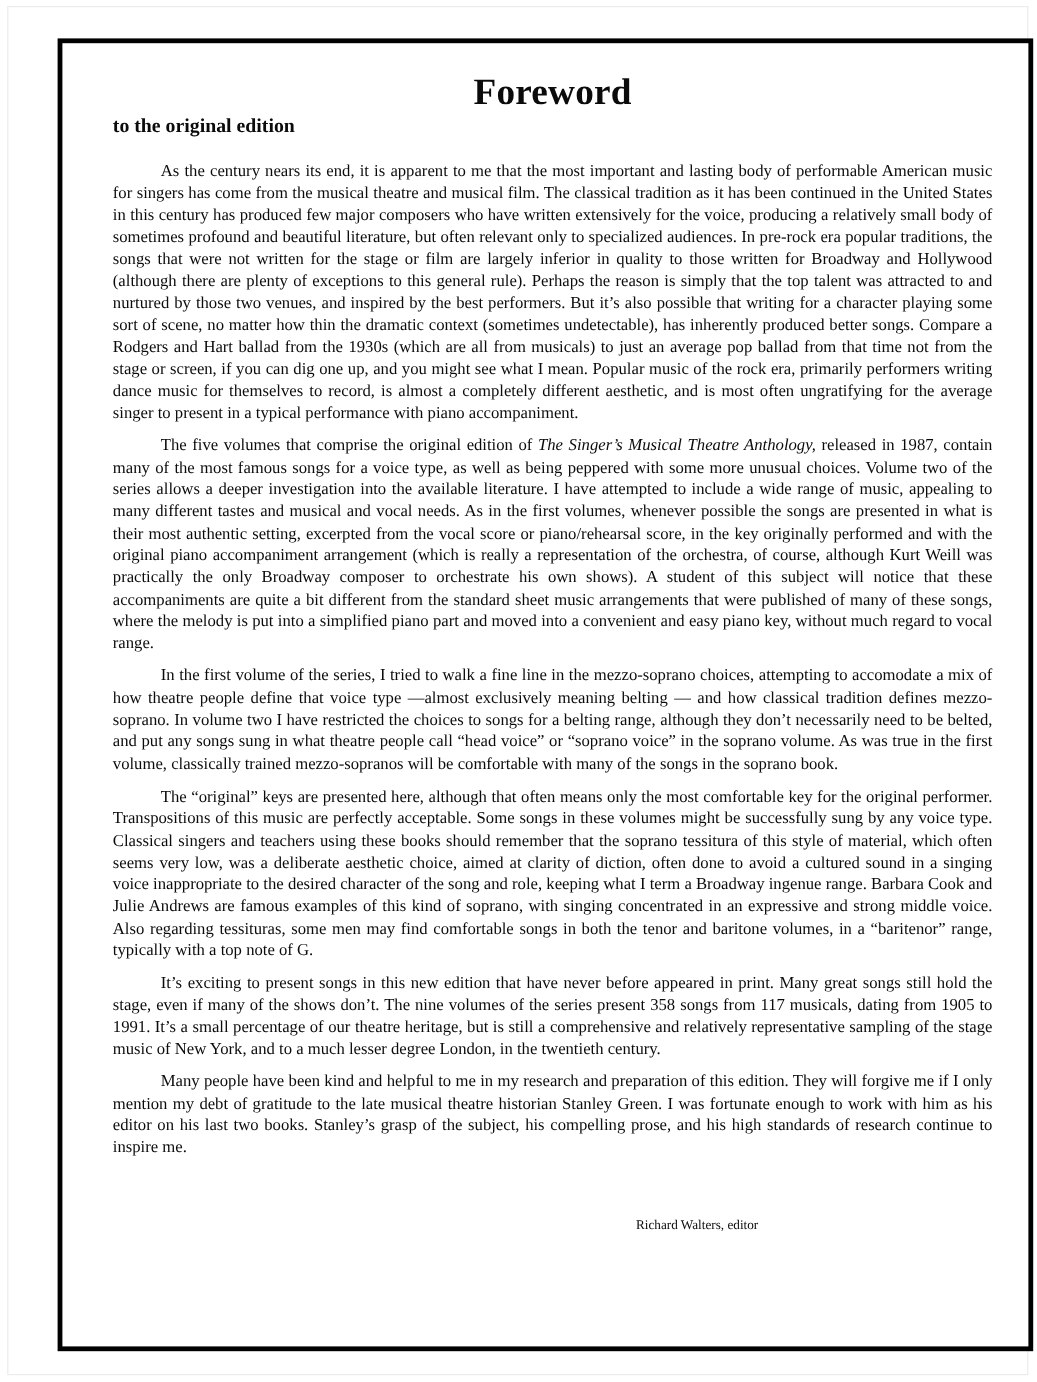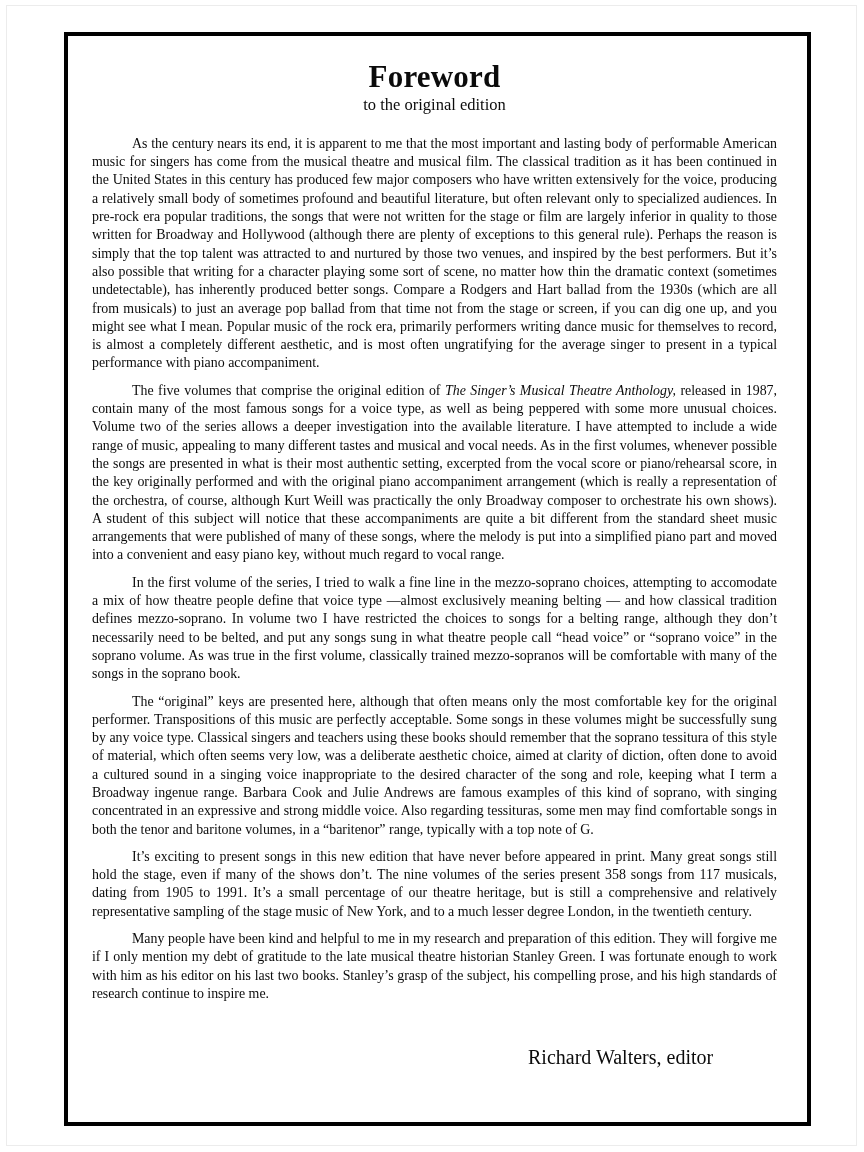--- a/index.html
+++ b/index.html
@@ -16,61 +16,60 @@
     overflow: hidden;
   }
   .scan-edge {
     position: absolute;
     left: 6px; top: 5px; right: 7px; bottom: 6px;
     border: 1px solid #ececec;
     pointer-events: none;
   }
   .page-frame {
     position: absolute;
-    left: 64px;
+    left: 48px;
     top: 32px;
-    width: 747px;
+    width: 813px;
     height: 1094px;
     box-sizing: border-box;
     border: 4px solid #000000;
     background: #ffffff;
-    padding: 24px 30px 0 24px;
+    padding: 24px 30px 0 42px;
   }
   .doc-title {
     margin: 0;
     text-align: center;
     font-size: 31px;
     font-weight: bold;
     letter-spacing: 0.2px;
     line-height: 1.1;
   }
   .doc-subtitle {
     margin: 1px 0 0 0;
-    text-align: center;
     font-size: 16.5px;
-    font-weight: normal;
+    font-weight: bold;
     line-height: 1.2;
   }
   .doc-body {
     margin-top: 20px;
     font-size: 13.9px;
     line-height: 18.3px;
     text-align: justify;
   }
   .doc-body p {
     margin: 0 0 9px 0;
     text-indent: 40px;
   }
   .doc-body em {
     font-style: italic;
   }
   .signature {
     margin-top: 43px;
     padding-left: 436px;
-    font-size: 20px;
+    font-size: 11px;
     line-height: 22px;
     text-align: left;
   }
 </style>
 </head>
 <body>
 
 <div class="scan-edge"></div>
 
 <div class="page-frame">

